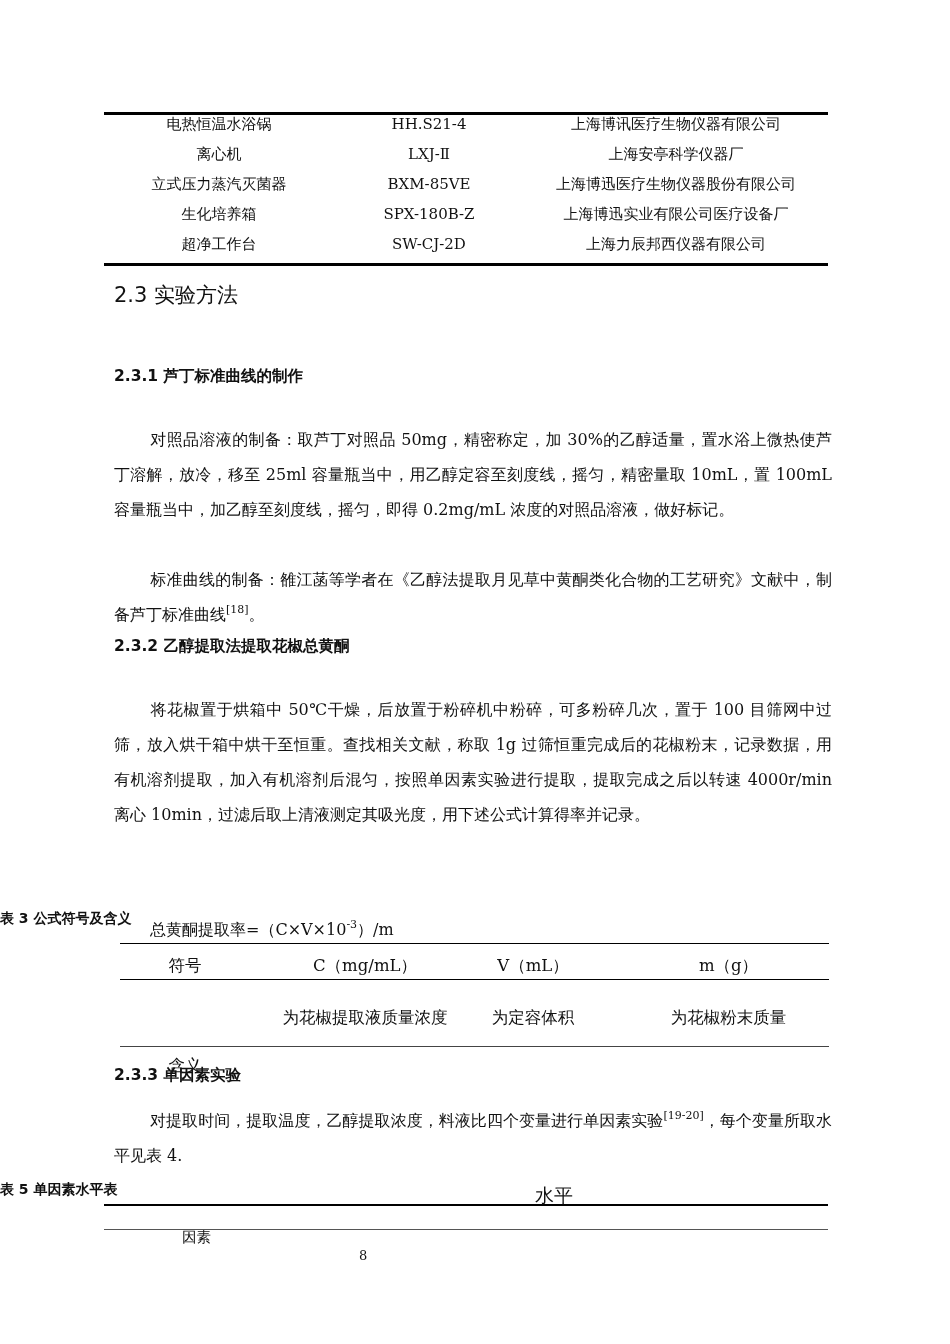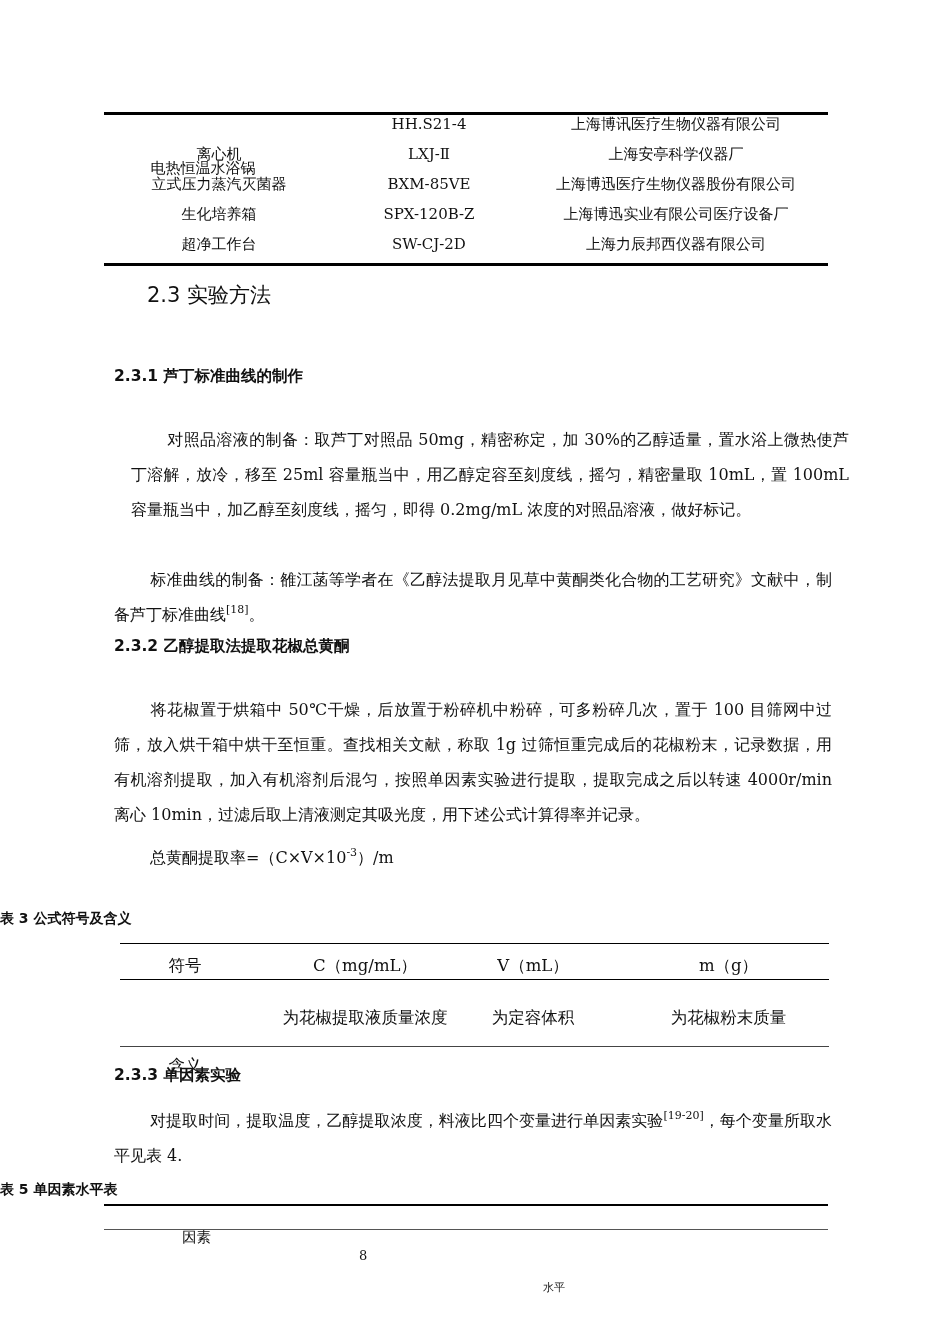--- a/index.html
+++ b/index.html
@@ -3,83 +3,83 @@
 <meta charset="utf-8">
 <style>
   html, body { margin: 0; padding: 0; background: #ffffff; }
   body {
     width: 950px; height: 1344px; position: relative; overflow: hidden;
     font-family: "DejaVu Serif", "Liberation Serif", serif;
     color: #111111;
   }
   .rule { position: absolute; background: #000; }
   .cell { position: absolute; text-align: center; font-size: 15px; white-space: nowrap; }
-  .h2 { position: absolute; left: 114px; top: 281px; font-family: "DejaVu Sans", sans-serif; font-size: 21px; font-weight: normal; margin-left: 33px; }
+  .h2 { position: absolute; left: 114px; top: 281px; font-family: "DejaVu Sans", sans-serif; font-size: 21px; font-weight: normal; }
   .h3 { position: absolute; left: 114px; font-family: "DejaVu Sans", sans-serif; font-size: 15.5px; font-weight: bold; text-align: right; }
   .para { position: absolute; left: 114px; width: 718px; font-size: 16px; line-height: 35px; text-align: justify; }
   .para .indent { display: inline-block; width: 36px; }
   .caption { position: absolute; left: 0; width: 950px; text-align: left; font-family: "DejaVu Sans", sans-serif; font-size: 14px; font-weight: bold; }
   sup { font-size: 11px; vertical-align: 7px; line-height: 0; }
   .t3cell { position: absolute; font-size: 16.5px; text-align: center; white-space: nowrap; }
   .pagenum { position: absolute; left: 359px; top: 1248px; font-size: 13px; }
 </style>
 </head>
 <body>
 
 <div>
   <div class="rule" style="left:104px; top:112px; width:724px; height:3px;"></div>
 
   <div>
-    <div class="cell" style="left:88px; width:230px; top:115px;margin-top:44px;">电热恒温水浴锅</div>
+    <div class="cell" style="left:104px; width:230px; top:115px;">电热恒温水浴锅</div>
     <div class="cell" style="left:334px; width:190px; top:115px;">HH.S21-4</div>
     <div class="cell" style="left:524px; width:304px; top:115px;">上海博讯医疗生物仪器有限公司</div>
   </div>
   <div>
     <div class="cell" style="left:104px; width:230px; top:145px;">离心机</div>
     <div class="cell" style="left:334px; width:190px; top:145px;">LXJ-Ⅱ</div>
     <div class="cell" style="left:524px; width:304px; top:145px;">上海安亭科学仪器厂</div>
   </div>
   <div>
     <div class="cell" style="left:104px; width:230px; top:175px;">立式压力蒸汽灭菌器</div>
     <div class="cell" style="left:334px; width:190px; top:175px;">BXM-85VE</div>
     <div class="cell" style="left:524px; width:304px; top:175px;">上海博迅医疗生物仪器股份有限公司</div>
   </div>
   <div>
     <div class="cell" style="left:104px; width:230px; top:205px;">生化培养箱</div>
-    <div class="cell" style="left:334px; width:190px; top:205px;">SPX-120B-Z</div>
+    <div class="cell" style="left:334px; width:190px; top:205px;">SPX-180B-Z</div>
     <div class="cell" style="left:524px; width:304px; top:205px;">上海博迅实业有限公司医疗设备厂</div>
   </div>
   <div>
     <div class="cell" style="left:104px; width:230px; top:235px;">超净工作台</div>
     <div class="cell" style="left:334px; width:190px; top:235px;">SW-CJ-2D</div>
     <div class="cell" style="left:524px; width:304px; top:235px;">上海力辰邦西仪器有限公司</div>
   </div>
 
   <div class="rule" style="left:104px; top:263px; width:724px; height:3px;"></div>
 </div>
 
 <div class="h2">2.3 实验方法</div>
 
 <div class="h3" style="top:366px;">2.3.1 芦丁标准曲线的制作</div>
 
-<div class="para" style="top:422px;margin-left:17px;">
+<div class="para" style="top:422px;">
   <span class="indent"></span><span>对照品溶液的制备：取芦丁对照品 50mg，精密称定，加 30%的乙醇适量，置水浴上微热使芦丁溶解，放冷，移至 25ml 容量瓶当中，用乙醇定容至刻度线，摇匀，精密量取 10mL，置 100mL 容量瓶当中，加乙醇至刻度线，摇匀，即得 0.2mg/mL 浓度的对照品溶液，做好标记。</span>
 </div>
 
 <div class="para" style="top:562px;">
   <span class="indent"></span><span>标准曲线的制备：雒江菡等学者在《乙醇法提取月见草中黄酮类化合物的工艺研究》文献中，制备芦丁标准曲线</span><sup>[18]</sup><span>。</span>
 </div>
 
 <div class="h3" style="top:636px;">2.3.2 乙醇提取法提取花椒总黄酮</div>
 
 <div class="para" style="top:692px;">
   <span class="indent"></span><span>将花椒置于烘箱中 50℃干燥，后放置于粉碎机中粉碎，可多粉碎几次，置于 100 目筛网中过筛，放入烘干箱中烘干至恒重。查找相关文献，称取 1g 过筛恒重完成后的花椒粉末，记录数据，用有机溶剂提取，加入有机溶剂后混匀，按照单因素实验进行提取，提取完成之后以转速 4000r/min 离心 10min，过滤后取上清液测定其吸光度，用下述公式计算得率并记录。</span>
 </div>
 
-<div class="para" style="top:840px;">
+<div class="para" style="top:912px;">
   <span class="indent"></span><span>总黄酮提取率=（C×V×10</span><sup>-3</sup><span>）/m</span>
 </div>
 
 <div class="caption" style="top:910px;">表 3 公式符号及含义</div>
 
 <div>
   <div class="rule" style="left:120px; top:943px; width:709px; height:1px;"></div>
   <div>
     <div class="t3cell" style="left:120px; width:130px; top:955px;">符号</div>
     <div class="t3cell" style="left:250px; width:230px; top:955px;">C（mg/mL）</div>
@@ -101,18 +101,18 @@
 <div class="para" style="top:1103px;">
   <span class="indent"></span><span>对提取时间，提取温度，乙醇提取浓度，料液比四个变量进行单因素实验</span><sup>[19-20]</sup><span>，每个变量所取水平见表 4.</span>
 </div>
 
 <div class="caption" style="top:1181px;">表 5 单因素水平表</div>
 
 <div>
   <div class="rule" style="left:104px; top:1204px; width:724px; height:2px;"></div>
   <div>
     <div class="cell" style="left:104px; width:185px; top:1210px; font-size:14.5px;margin-top:18px;">因素</div>
-    <div class="cell" style="left:289px; width:530px; top:1280px; font-size:11px;">水平</div>
+    <div class="cell" style="left:289px; width:530px; top:1183px; font-size:19px;">水平</div>
   </div>
   <div class="rule" style="left:104px; top:1229px; width:724px; height:1px; background:#555;"></div>
 </div>
 
 <div class="pagenum">8</div>
 
 </body></html>

